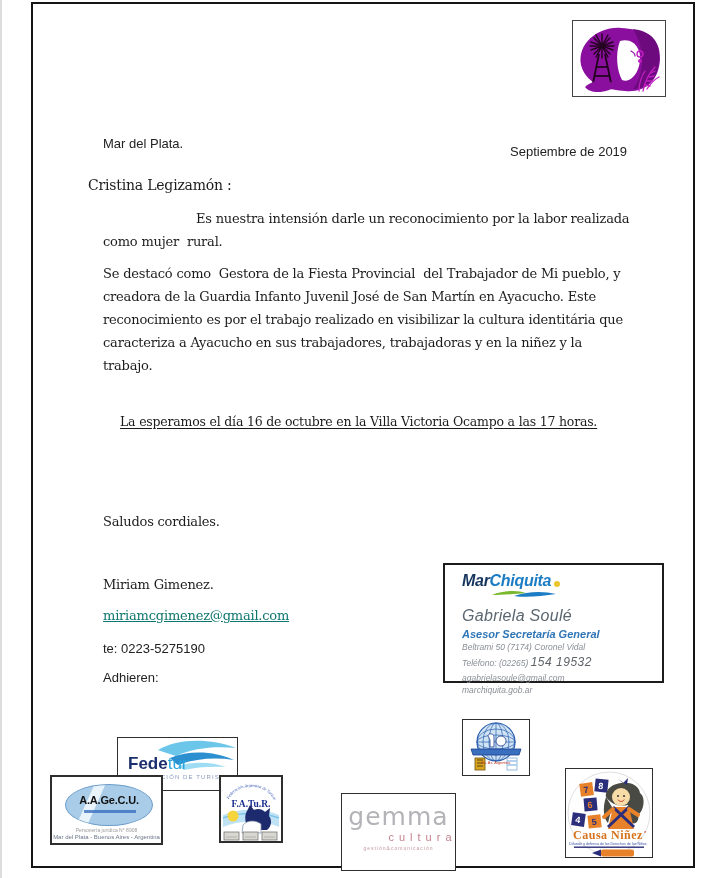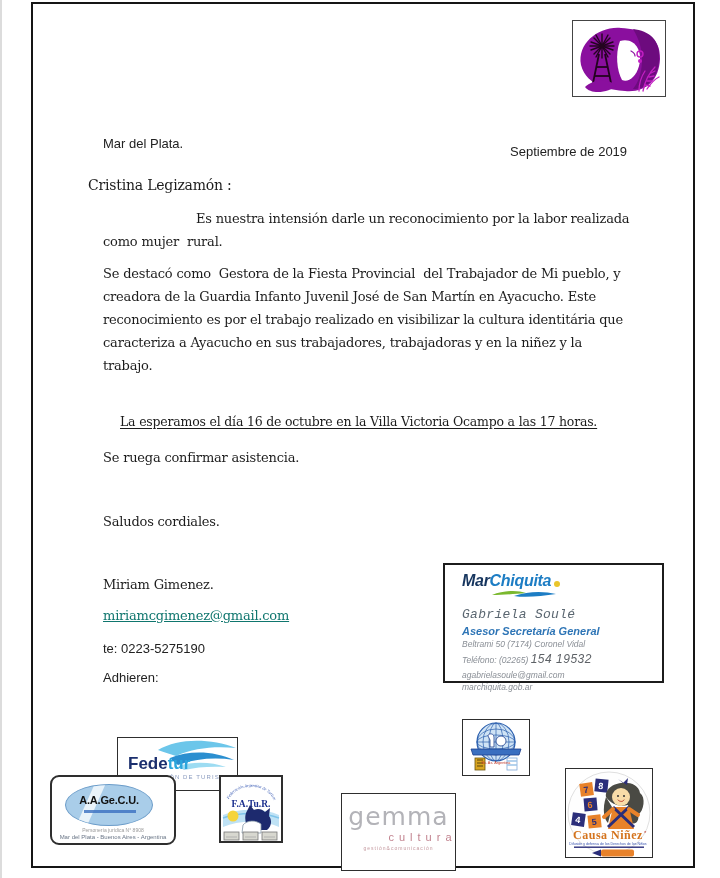--- a/index.html
+++ b/index.html
@@ -23,36 +23,36 @@
 
   
   #biz-card{left:443px;top:563px;width:221px;height:120px;border:2px solid #1c1c1c;
             padding:8px 6px 0 17px;}
   .card-brand{display:flex;align-items:flex-start;line-height:1;}
   .card-brand .b1{font-family:"Liberation Sans",sans-serif;font-style:italic;font-weight:bold;
                   font-size:16px;color:#16355e;letter-spacing:-0.3px;}
   .card-brand .b2{font-family:"Liberation Sans",sans-serif;font-style:italic;font-weight:bold;
                   font-size:16px;color:#1d7dc4;letter-spacing:-0.3px;}
   .brand-dot{width:6px;height:6px;border-radius:50%;background:#e9c52c;margin:8px 0 0 3px;}
-  .card-name{font-style:italic;color:#5a6670;font-size:13px;margin-top:9px;letter-spacing:0.3px;font-family:Liberation Mono, monospace;}
+  .card-name{font-style:italic;color:#5a6670;font-size:16px;margin-top:9px;letter-spacing:0.3px;}
   .card-role{font-style:italic;font-weight:bold;color:#2e75b6;font-size:11px;margin-top:3px;}
   .card-small{font-style:italic;color:#8a8f96;font-size:8.5px;margin-top:2px;line-height:1.25;}
   .card-tel-big{font-style:italic;color:#5d6166;font-size:12px;letter-spacing:0.5px;}
 
   
   #fedetur-box{left:117px;top:737px;width:121px;height:54px;}
   .fedetur-inner{position:relative;width:100%;height:100%;}
   .fedetur-name{position:absolute;left:10px;top:17px;line-height:1;white-space:nowrap;}
   .fedetur-name .f1{font-weight:bold;font-size:17px;color:#1b2f6e;font-family:"Liberation Sans",sans-serif;}
-  .fedetur-name .f2{font-weight:bold;font-size:17px;color:#2ba6dc;font-family:"Liberation Sans",sans-serif;}
+  .fedetur-name .f2{font-weight:normal;font-size:17px;color:#2ba6dc;font-family:"Liberation Sans",sans-serif;}
   .fedetur-cap{position:absolute;left:12px;top:36px;font-size:6px;letter-spacing:1.1px;
                color:#8a9bbf;white-space:nowrap;}
 
   
-  #aagecu-box{left:50px;top:775px;width:126px;height:70px;border-width:2px;border-radius:9px;}
+  #aagecu-box{left:50px;top:775px;width:113px;height:70px;border-width:2px;}
   .aagecu-oval{position:absolute;left:13px;top:7px;width:86px;height:40px;border-radius:50%;
                background:#a9cde9;border:1px solid #6b9cc9;overflow:hidden;}
   .aagecu-oval .slash{position:absolute;left:18px;top:-6px;width:10px;height:60px;
                       background:rgba(255,255,255,0.75);transform:rotate(24deg);}
   .aagecu-acr{position:absolute;left:0;top:9px;width:100%;text-align:center;font-weight:bold;
               font-size:11px;color:#111;letter-spacing:-0.2px;}
   .aagecu-bar{position:absolute;left:18px;top:25px;width:52px;height:3px;background:#3a6fc0;opacity:.8;}
   .aagecu-l1{position:absolute;left:0;top:50px;width:100%;text-align:center;font-size:5px;color:#9a9a9a;}
   .aagecu-l2{position:absolute;left:0;top:57px;width:100%;text-align:center;font-size:6px;color:#6a7687;}
 
@@ -132,21 +132,20 @@
   <div class="serif-line" style="left:103px;top:234px;">como mujer  rural.</div>
 
   <div class="serif-line" style="left:103px;top:266px;">Se destacó como  Gestora de la Fiesta Provincial  del Trabajador de Mi pueblo, y</div>
   <div class="serif-line" style="left:103px;top:289px;">creadora de la Guardia Infanto Juvenil José de San Martín en Ayacucho. Este</div>
   <div class="serif-line" style="left:103px;top:312px;">reconocimiento es por el trabajo realizado en visibilizar la cultura identitária que</div>
   <div class="serif-line" style="left:103px;top:335px;">caracteriza a Ayacucho en sus trabajadores, trabajadoras y en la niñez y la</div>
   <div class="serif-line" style="left:103px;top:358px;">trabajo.</div>
 
   <div class="serif-line invite" style="left:120px;top:414px;">La esperamos el día 16 de octubre en la Villa Victoria Ocampo a las 17 horas.</div>
 
-  <div class="serif-line" style="left:103px;top:450px;">Se ruega confirmar asistencia.</div>
   <div class="serif-line" style="left:103px;top:514px;">Saludos cordiales.</div>
   <div class="serif-line" style="left:103px;top:577px;">Miriam Gimenez.</div>
   <a class="serif-line email-link" style="left:103px;top:608px;">miriamcgimenez@gmail.com</a>
   <div class="sans-line" style="left:103px;top:641px;">te: 0223-5275190</div>
   <div class="sans-line" style="left:103px;top:670px;">Adhieren:</div>
 
   <div class="img-box" id="biz-card">
     <div class="card-brand">
       <span class="b1">Mar</span>
       <span class="b2">Chiquita</span>

